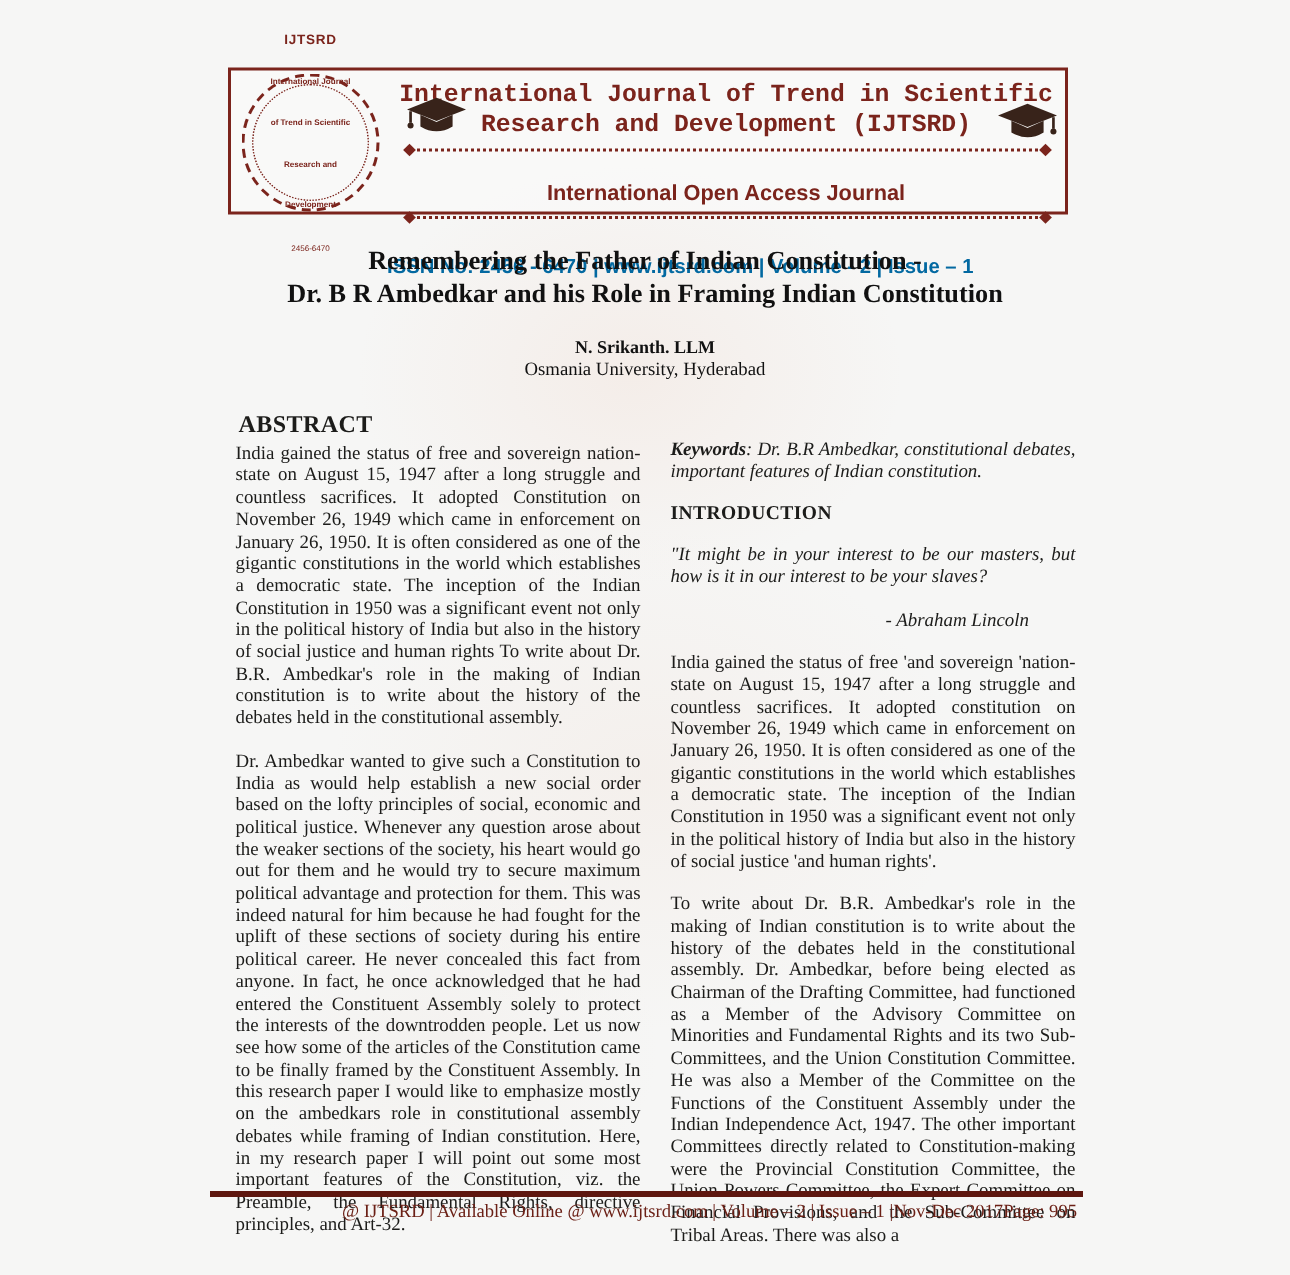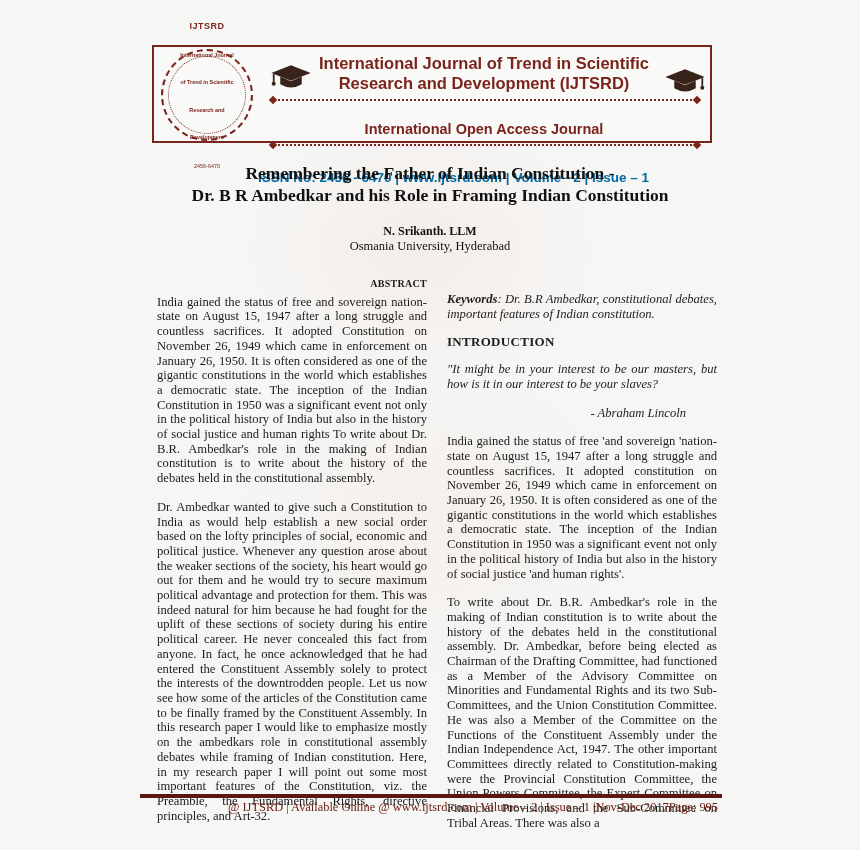--- a/index.html
+++ b/index.html
@@ -34,21 +34,21 @@
     text-align:center;color:#7b241c;line-height:1.15;gap:21px;
   }
   .logo-acronym{font-family:"Liberation Sans",sans-serif;font-weight:bold;font-size:9px;letter-spacing:.5px;}
   .logo-line{font-family:"Liberation Sans",sans-serif;font-size:5.4px;font-weight:bold;}
   .logo-issn{font-family:"Liberation Sans",sans-serif;font-size:5.4px;margin-top:2px;}
   .header-right{
     position:absolute;left:104px;top:0;right:0;bottom:0;
     display:flex;flex-direction:column;align-items:stretch;
   }
   .journal-title{
-    text-align:center;font-family:Liberation Sans, sans-serif;font-weight:bold;
+    text-align:center;font-family:Liberation Mono, monospace;font-weight:bold;
     color:#7b241c;font-size:16.5px;line-height:20px;
   }
   .journal-title.first{margin-top:6px;}
   .cap-icon{position:absolute;color:#38231a;}
   .cap-left{left:12px;top:17px;}
   .cap-right{right:4px;top:21px;transform:scaleX(-1);}
   .sep-row{display:flex;align-items:center;margin:4px 10px 0 12px;height:7px;}
   .sep-row .dots{flex:1;border-top:2px dotted #7b241c;margin:0 2px;}
   .diamond{width:6px;height:6px;background:#7b241c;transform:rotate(45deg);flex:0 0 auto;}
   .open-access{
@@ -75,21 +75,21 @@
   }
 
   
   .columns{
     position:absolute;left:157px;top:277px;width:560px;
     display:flex;gap:20px;
   }
   .col{width:270px;font-size:12.6px;line-height:14.7px;text-align:justify;}
   .col p{margin:0 0 14px 0;}
   .abstract-heading{
-    font-weight:bold;font-size:10px;margin:0 0 3px 2px;text-align:right;letter-spacing:.3px;
+    font-weight:bold;font-size:16px;margin:0 0 3px 2px;text-align:left;letter-spacing:.3px;
   }
   .col-right{padding-top:15px;}
   .keywords{font-style:italic;margin:0 0 12px 0;}
   .keywords b{font-weight:bold;}
   .intro-heading{font-weight:bold;font-size:13px;margin:0 0 12px 0;text-align:left;letter-spacing:.3px;}
   .quote{font-style:italic;margin:0 0 6px 0;}
   .quote-attrib{font-style:italic;text-align:right;margin:0 31px 14px 0;}
 
   
   .footer-rule{

